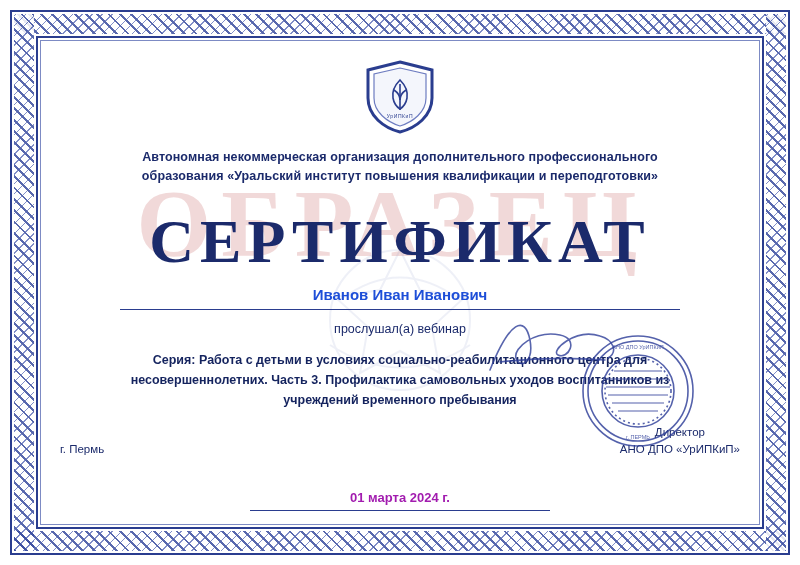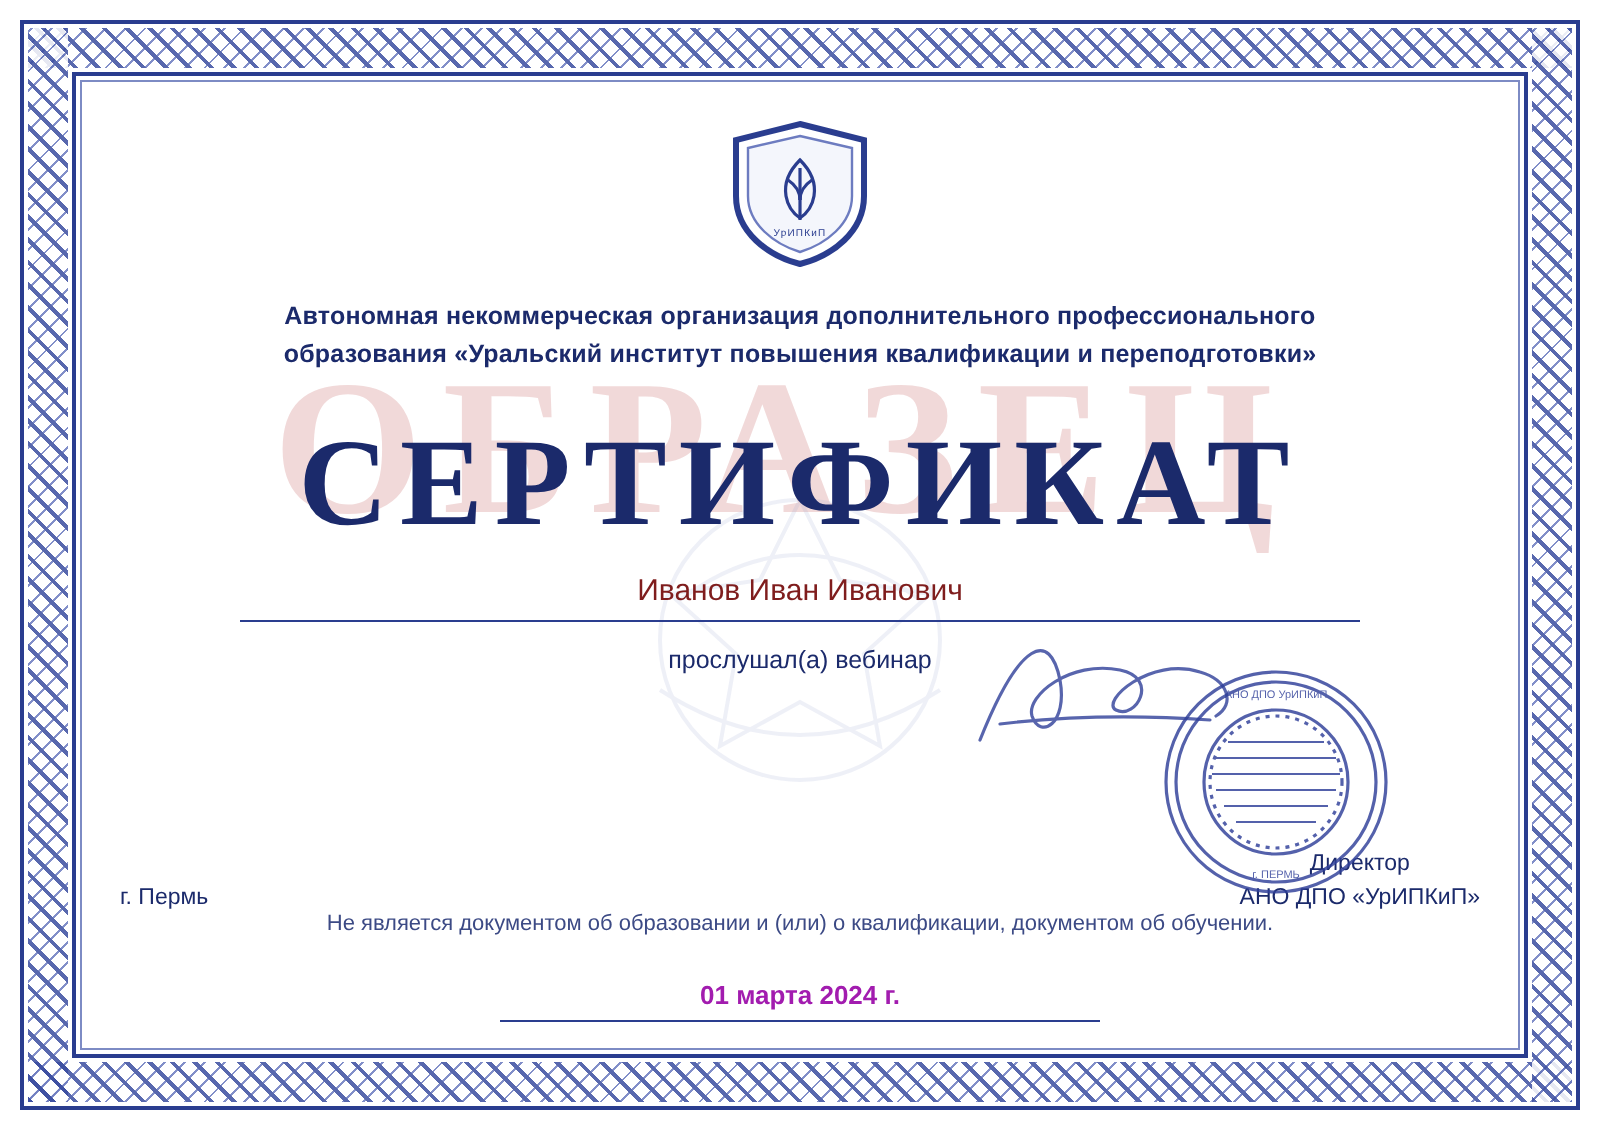--- a/index.html
+++ b/index.html
@@ -120,23 +120,23 @@
     font-size: 13px;
     color: #1b2a6b;
   }
 
   .name-block {
     margin: 14px auto 0;
     width: 560px;
   }
   .name {
     font-size: 15px;
-    font-weight: normal;
+    font-weight: bold;
     padding-bottom: 6px;
-    color: #7f1d1d;
+    color: #1d4ed8;
   }
   .rule {
     border-bottom: 1.5px solid #2a3d8f;
     height: 0;
   }
 
   .listened {
     margin-top: 12px;
     font-size: 12.5px;
     color: #1b2a6b;
@@ -283,31 +283,31 @@
     <div class="title">СЕРТИФИКАТ</div>
 
 
     <div class="name-block">
       <div class="name">Иванов Иван Иванович</div>
       <div class="rule"></div>
     </div>
 
     <div class="listened">прослушал(а) вебинар</div>
 
+    <div class="course">Серия: Работа с детьми в условиях социально-реабилитационного центра для несовершеннолетних. Часть 3. Профилактика самовольных уходов воспитанников из учреждений временного пребывания</div>
 
     
     <div class="sig-row">
       <div class="city">г. Пермь</div>
       <div class="director">
         <div>Директор</div>
         <div>АНО ДПО «УрИПКиП»</div>
       </div>
     </div>
 
-    <div class="disclaimer">Не является документом об образовании и (или) о квалификации, документом об обучении.</div>
 
     <div class="date-line">
       <div class="date-text">01 марта 2024 г.</div>
       <div class="date-rule"></div>
     </div>
   </div>
 
   <svg class="signature-scrawl" viewBox="0 0 150 90">
     <g fill="none" stroke="#2f3f99" stroke-width="1.6" stroke-linecap="round">
       <path d="M10 70 C30 20 45 15 50 40 C54 62 40 70 36 58 C33 48 55 30 80 35 C100 39 88 60 78 55 C70 51 95 28 120 36 C134 40 138 52 128 58"></path>

